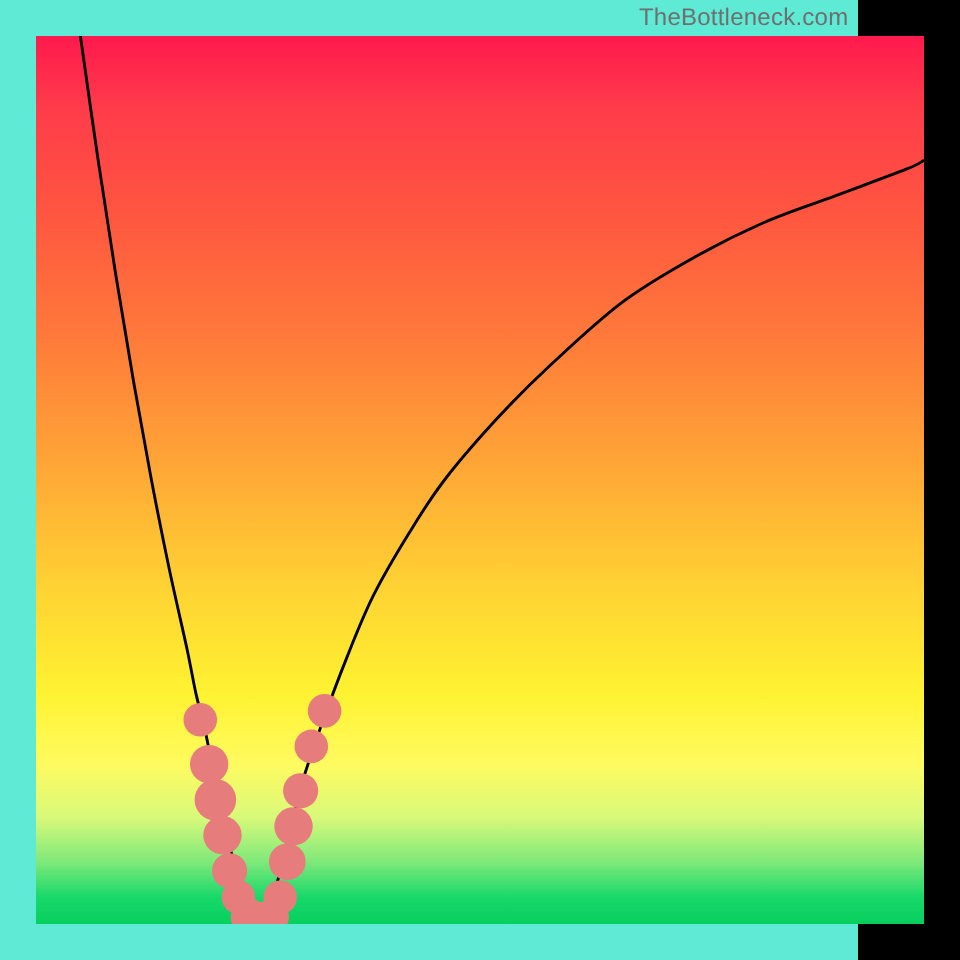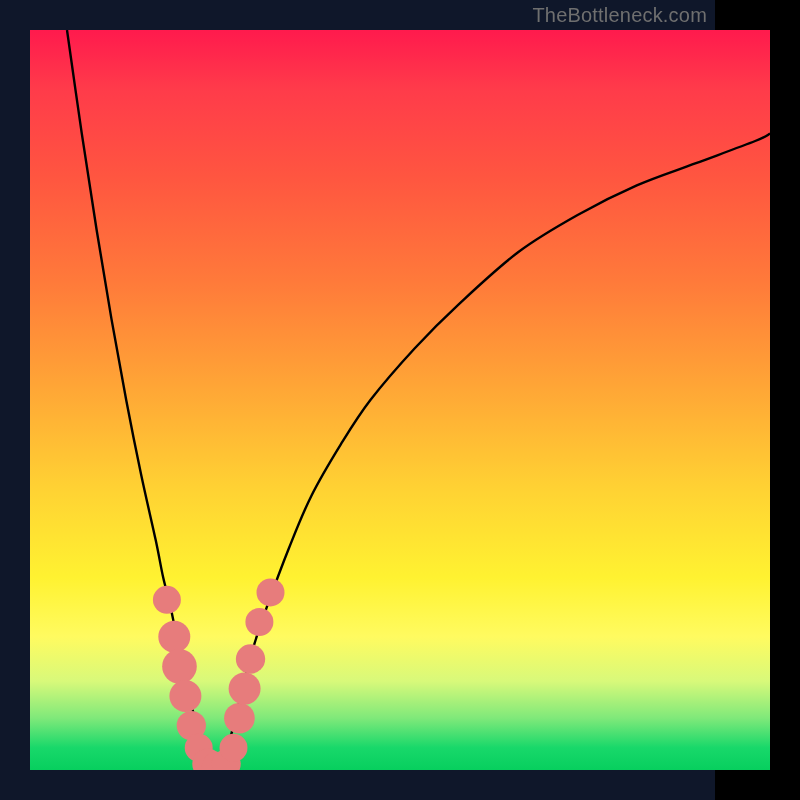--- a/index.html
+++ b/index.html
@@ -10,21 +10,21 @@
     overflow: hidden;
     background: #000;
     font-family: Arial, Helvetica, sans-serif;
   }
   .frame {
     position: absolute;
     left: 0;
     top: 0;
     width: 715px;
     height: 800px;
-    background: #0f172a;
+    background: #5eead4;
   }
   .plot {
     position: absolute;
     left: 30px;
     top: 30px;
     width: 740px;
     height: 740px;
     
     background: linear-gradient(
       to bottom,

